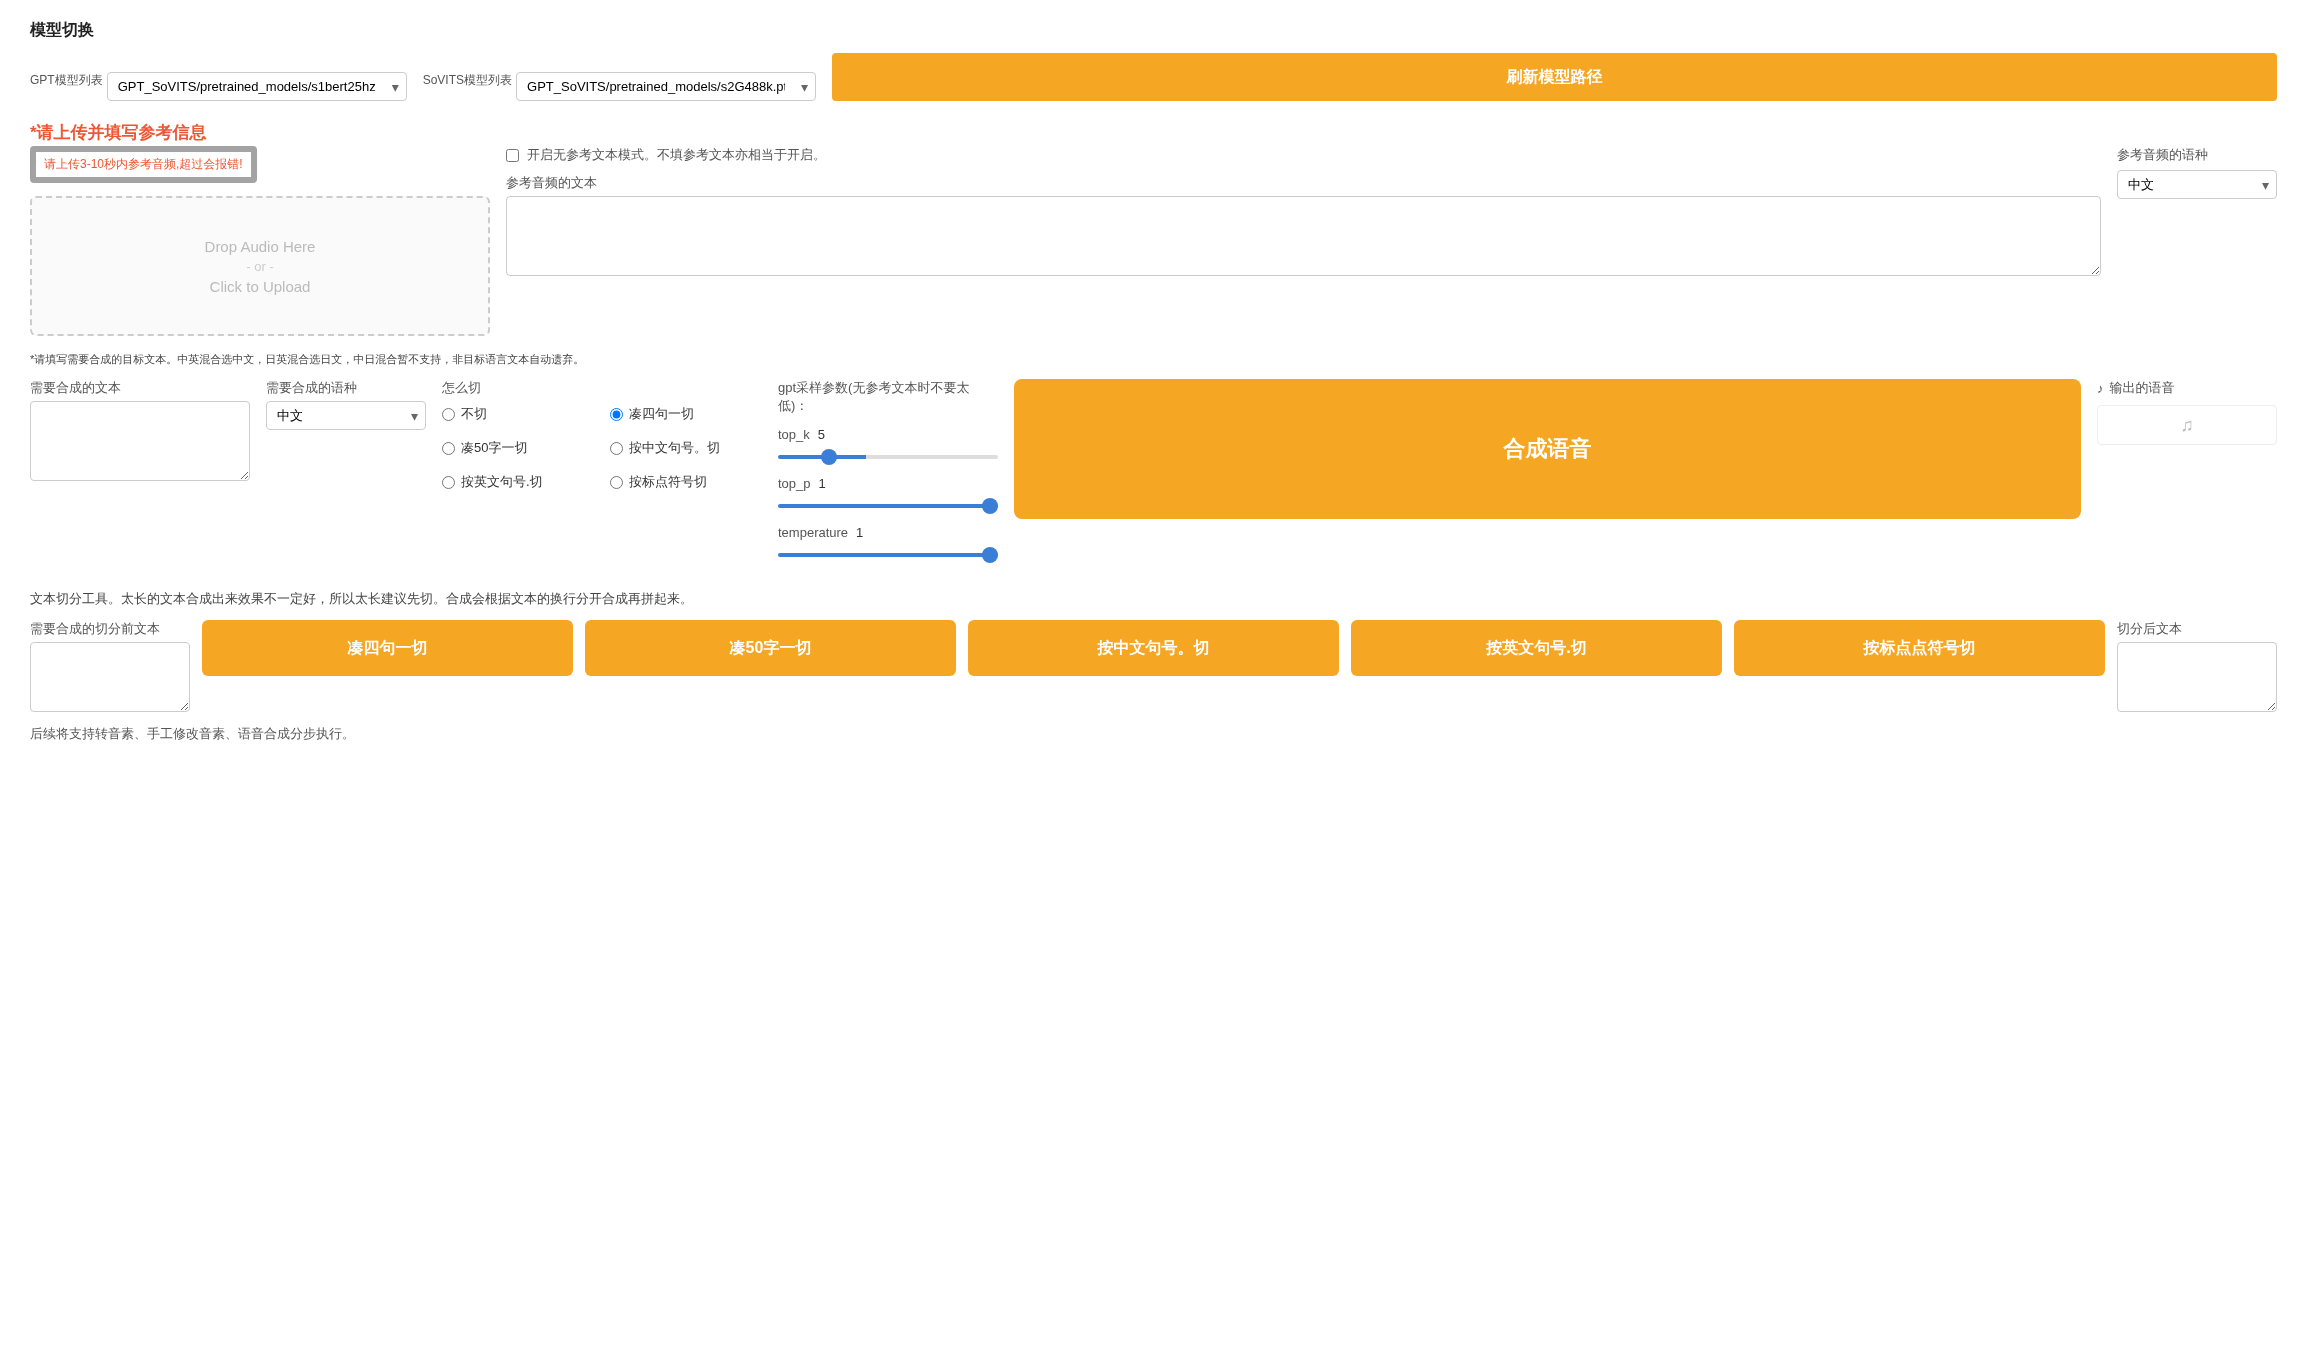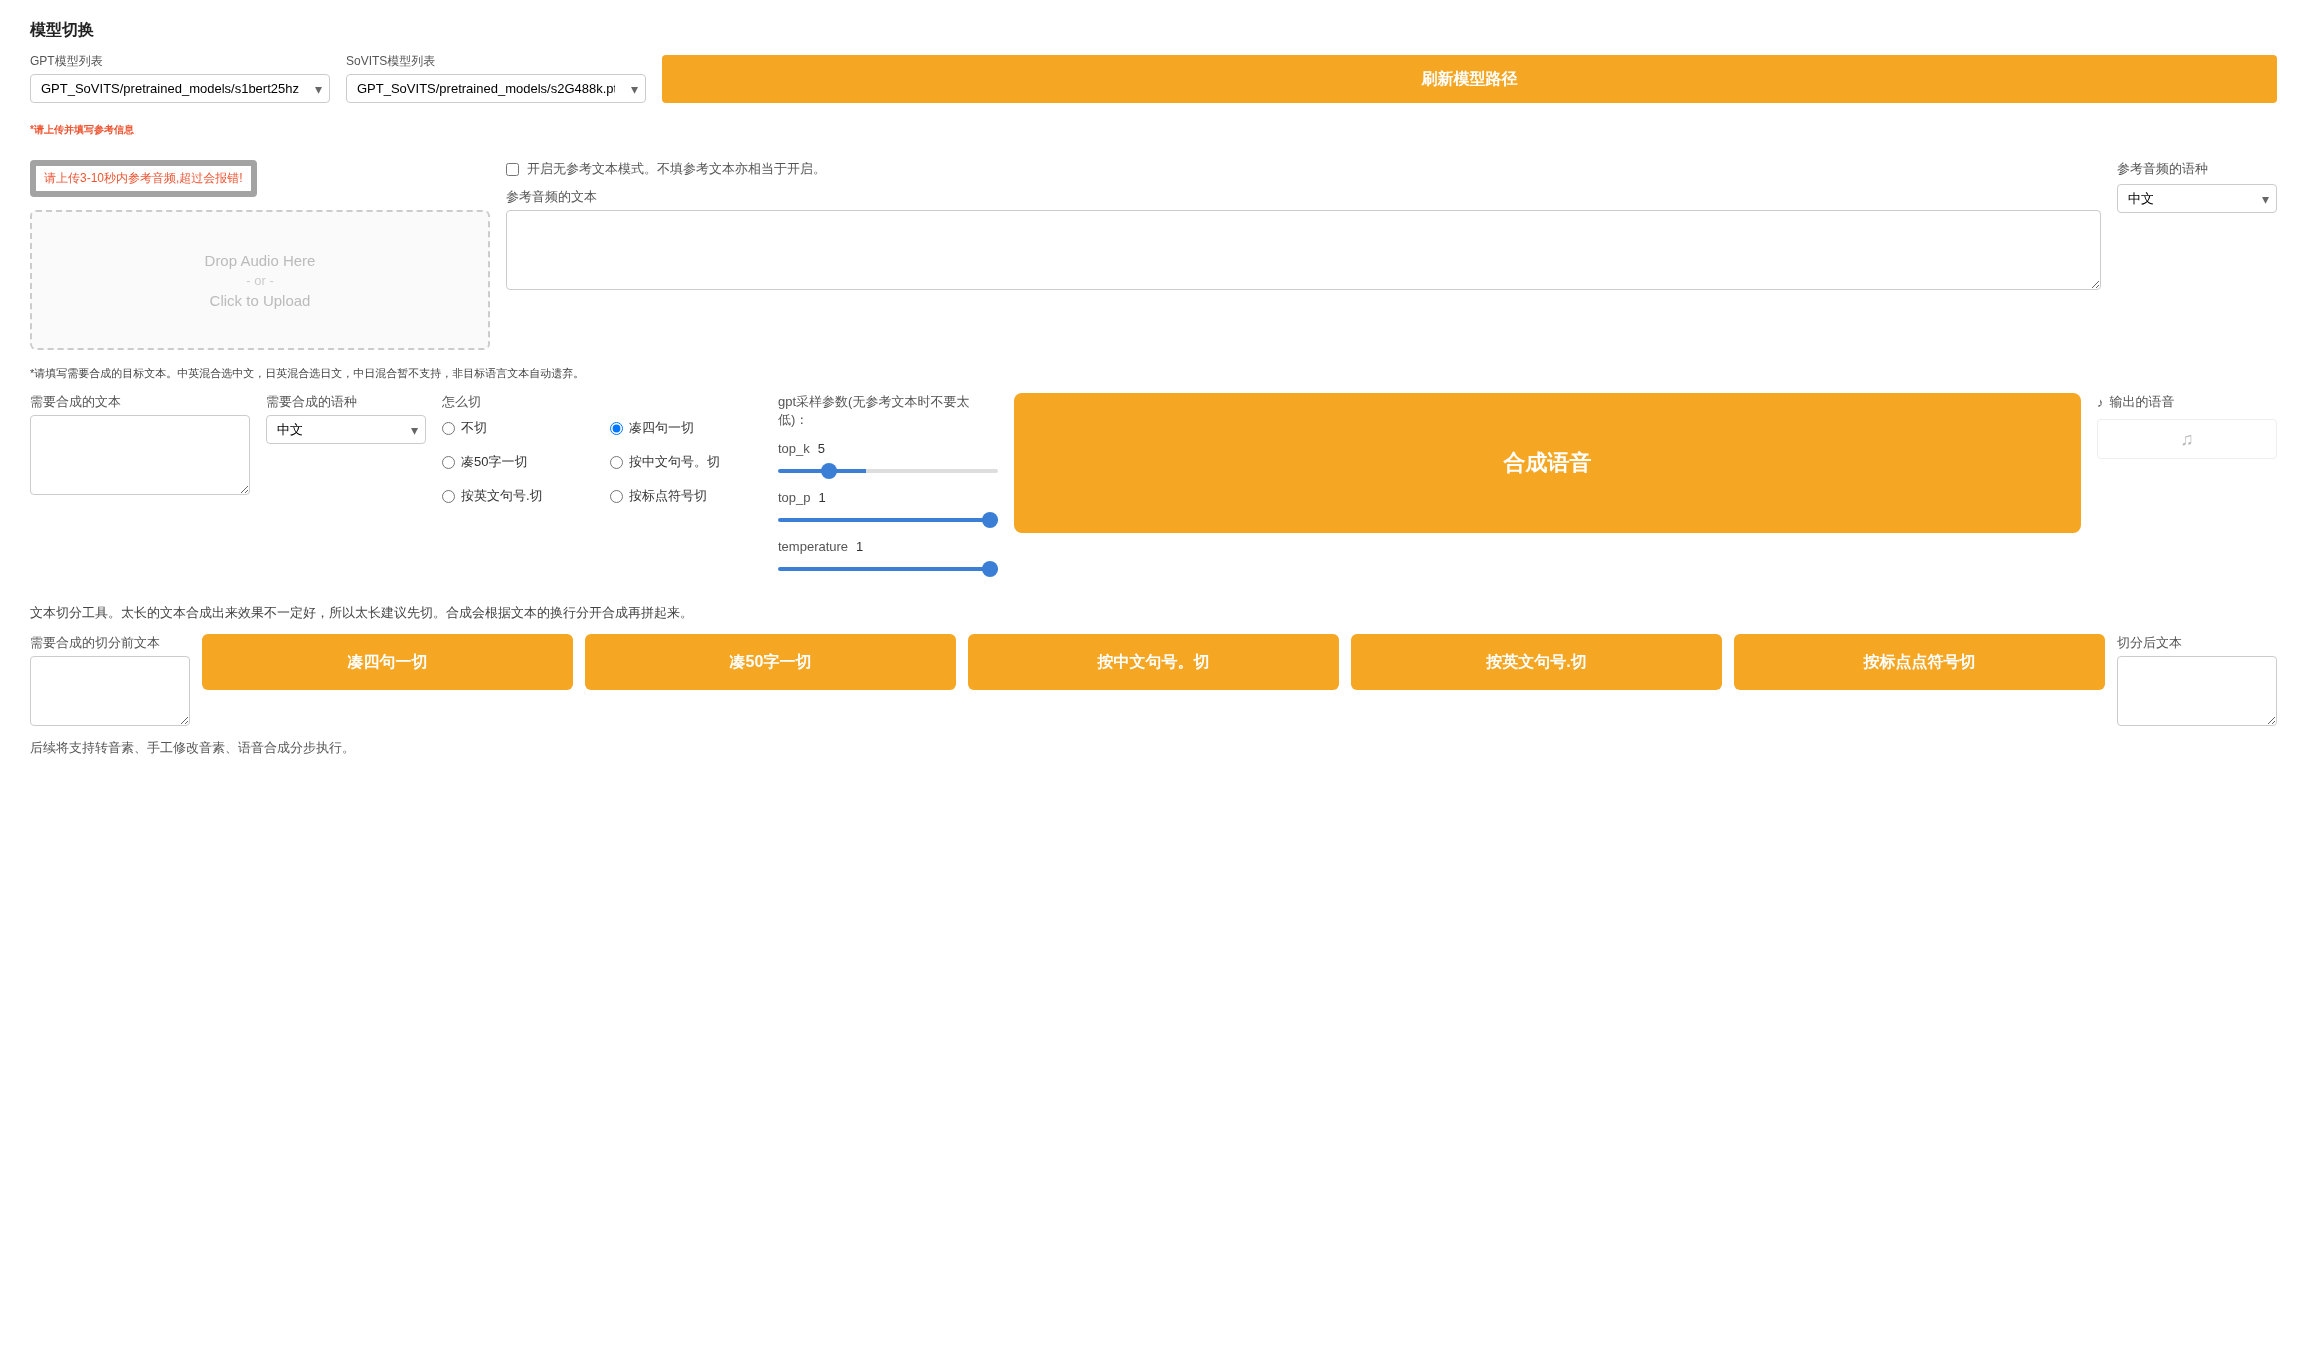--- a/index.html
+++ b/index.html
@@ -17,21 +17,21 @@
       color: #222;
     }
     .model-switch-row {
       display: flex;
       gap: 16px;
       align-items: flex-end;
       margin-bottom: 20px;
     }
     .model-group {
       display: flex;
-      flex-direction: column;
+      flex-direction: row;
       gap: 4px;
     }
     .model-label {
       font-size: 12px;
       color: #555;
     }
     .model-select-wrapper {
       position: relative;
       display: inline-flex;
       align-items: center;
@@ -65,24 +65,24 @@
       cursor: pointer;
       min-width: 400px;
       height: 48px;
     }
     .upload-section {
       display: flex;
       gap: 16px;
       margin-bottom: 16px;
     }
     .upload-info-label {
-      font-size: 10px;
+      font-size: 17px;
       color: #e53;
       font-weight: bold;
-      margin-bottom: 23px;
+      margin-bottom: 2px;
     }
     .upload-area-wrapper {
       flex: 1;
       max-width: 460px;
     }
     .upload-warning {
       border: 6px solid #a3a3a3;
       border-radius: 4px;
       padding: 4px 8px;
       font-size: 12px;

